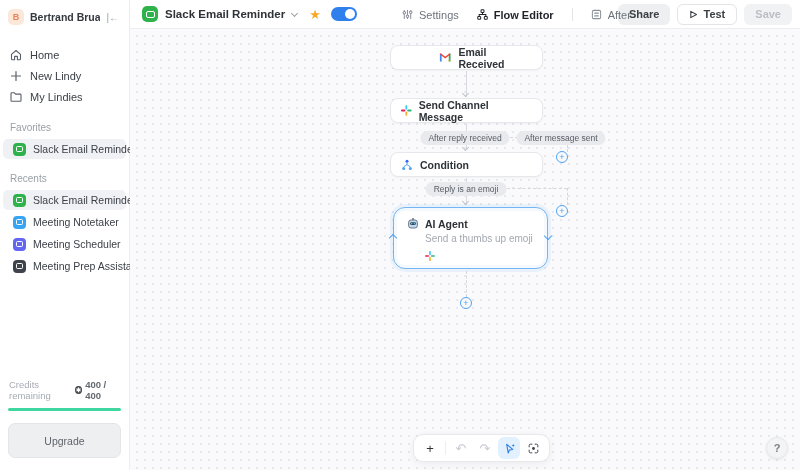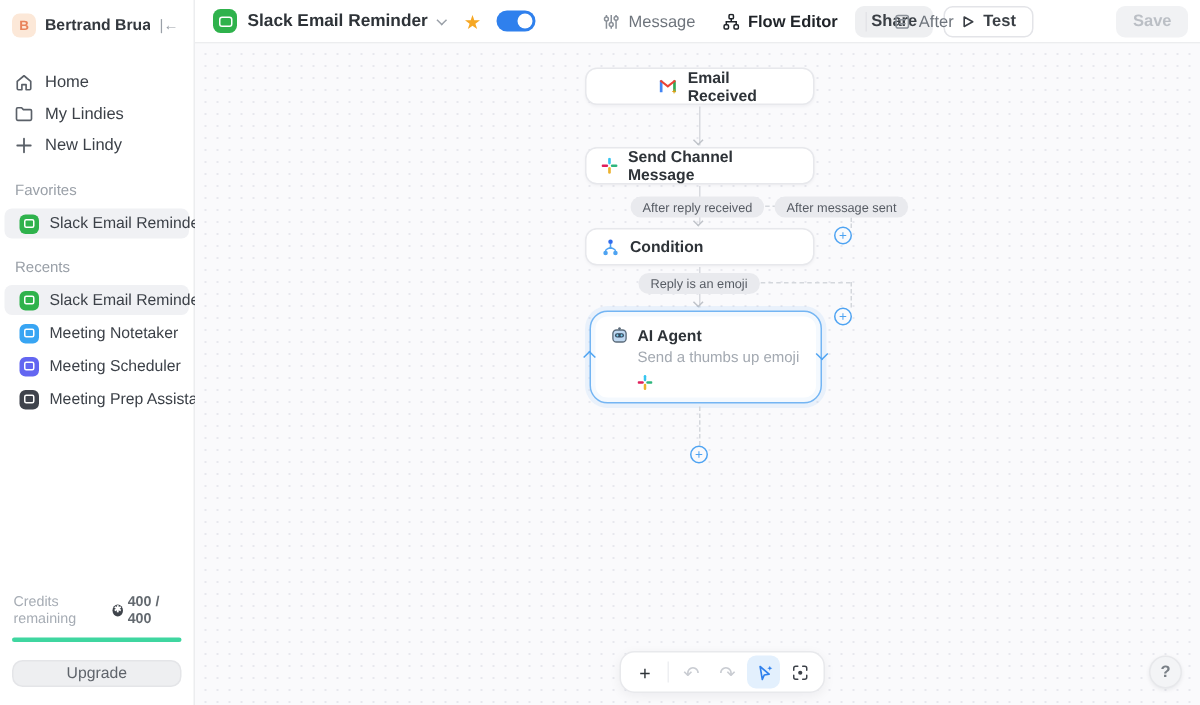--- a/index.html
+++ b/index.html
@@ -20,41 +20,41 @@
   .sec-label.recents { margin-top:13px; }
   .app-item { display:flex; align-items:center; gap:7px; height:20px; padding:0 10px; font-size:10.5px; color:#3C4148; cursor:pointer; margin:1px 3px; border-radius:5px; white-space:nowrap; }
   .app-item.selected { background:#F0F1F4; }
   .app-icon { width:13px; height:13px; border-radius:4px; flex:0 0 13px; display:flex; align-items:center; justify-content:center; }
   .app-icon .inner { width:7px; height:6px; border:1px solid #fff; border-radius:1.5px; background:transparent; }
   .sb-spacer { flex:1; }
   .credits-row { display:flex; align-items:center; justify-content:space-between; padding:0 9px; font-size:9.5px; color:#A6ACB4; }
   .credits-val { display:flex; align-items:center; gap:3px; color:#63696F; font-weight:600; font-size:9.5px; }
   .coin { width:8px; height:8px; border-radius:50%; background:#3F444B; color:#fff; font-size:6px; line-height:8px; text-align:center; display:inline-block; }
   .progress { height:3px; border-radius:3px; background:#3FD6A0; margin:7px 8px 12px 8px; }
-  .upgrade-btn { margin:0 8px 12px 8px; height:18px; border-radius:7px; background:#EEEFF1; border:1px solid #E4E5E8; color:#5F646B; font-size:10.5px; display:flex; align-items:center; justify-content:center; cursor:pointer; }
+  .upgrade-btn { margin:0 8px 12px 8px; height:35px; border-radius:7px; background:#EEEFF1; border:1px solid #E4E5E8; color:#5F646B; font-size:10.5px; display:flex; align-items:center; justify-content:center; cursor:pointer; }
 
   
   .main { flex:1; display:flex; flex-direction:column; position:relative; }
   .header { height:29px; background:#fff; border-bottom:1px solid #ECEDEF; display:flex; align-items:center; padding:0 8px 0 12px; position:relative; z-index:5; }
   .flow-icon-app { width:16px; height:16px; border-radius:5px; background:#2FB24C; display:flex; align-items:center; justify-content:center; }
   .flow-icon-app .inner { width:9px; height:7px; border:1.2px solid #fff; border-radius:2px; }
   .flow-title { font-size:11.5px; font-weight:700; color:#2E3338; margin-left:7px; }
   .chev-down { width:5px; height:5px; border-right:1.3px solid #9AA0A8; border-bottom:1.3px solid #9AA0A8; transform:rotate(45deg); margin:-2px 0 0 7px; cursor:pointer; }
   .star { color:#F6A723; font-size:13px; margin-left:12px; cursor:pointer; }
   .toggle { width:26px; height:14px; border-radius:8px; background:#2F80ED; margin-left:10px; position:relative; cursor:pointer; }
   .toggle .knob { position:absolute; right:2px; top:2px; width:10px; height:10px; border-radius:50%; background:#fff; }
   .header-center { position:absolute; left:272px; top:0; height:29px; display:flex; align-items:center; gap:18px; }
   .tab { display:flex; align-items:center; gap:6px; font-size:11px; color:#6E747C; cursor:pointer; }
   .tab.active { color:#1F2328; font-weight:700; }
   .vdiv { width:1px; height:13px; background:#E3E4E8; }
   .header-right { margin-left:auto; display:flex; align-items:center; gap:7px; }
   .btn { height:21px; border-radius:6px; font-size:11px; display:flex; align-items:center; gap:5px; padding:0 11px; cursor:pointer; }
   .btn.share { background:#EEEFF1; color:#3A3F45; font-weight:600; }
   .btn.test { background:#fff; border:1px solid #E3E4E8; color:#3A3F45; font-weight:600; }
-  .btn.save { background:#F1F2F4; color:#BBBFC5; font-weight:600; cursor:default;margin-left:48px; }
+  .btn.save { background:#F1F2F4; color:#BBBFC5; font-weight:600; cursor:default; }
 
   
   .canvas { flex:1; position:relative; background:#FAFAFC;
     background-image:radial-gradient(#E7E8EE 0.9px, transparent 0.9px);
     background-size:8px 8px; background-position:3px 3px; }
   .node { position:absolute; height:25px; width:153px; background:#fff; border:1px solid #E7E8EC; border-radius:8px; display:flex; align-items:center; gap:7px; padding:0 10px; font-size:10.5px; font-weight:600; color:#2E3338; box-shadow:0 1px 2px rgba(16,24,40,0.04); cursor:pointer; }
   .vline { position:absolute; width:1px; background:#D8DADF; }
   .dash-h { position:absolute; height:0; border-top:1px dashed #D4D7DC; }
   .dash-v { position:absolute; width:0; border-left:1px dashed #D4D7DC; }
   .arrowhead { position:absolute; width:5px; height:5px; border-right:1.4px solid #BFC3C9; border-bottom:1.4px solid #BFC3C9; transform:rotate(45deg); }
@@ -91,29 +91,29 @@
 
     <div class="nav">
       <div class="nav-item">
         <svg width="12" height="12" viewBox="0 0 12 12">
             <path d="M1.5 5.3 6 1.5l4.5 3.8V10a.8.8 0 0 1-.8.8H7.4V7.4H4.6v3.4H2.3a.8.8 0 0 1-.8-.8z" fill="none" stroke="#5A6068" stroke-width="1.1" stroke-linejoin="round"></path>
           </svg>
         <span>Home</span>
       </div>
       <div class="nav-item">
         <svg width="12" height="12" viewBox="0 0 12 12">
-            <path d="M1 2.6a.8.8 0 0 1 .8-.8h2.6l1.2 1.3h4.6a.8.8 0 0 1 .8.8v5.5a.8.8 0 0 1-.8.8H1.8a.8.8 0 0 1-.8-.8z" fill="none" stroke="#5A6068" stroke-width="1.1" stroke-linejoin="round"></path>
-          </svg>
-        <span>My Lindies</span>
+            <path d="M6 1.5v9M1.5 6h9" stroke="#5A6068" stroke-width="1.2" stroke-linecap="round"></path>
+          </svg>
+        <span>New Lindy</span>
       </div>
       <div class="nav-item">
         <svg width="12" height="12" viewBox="0 0 12 12">
-            <path d="M6 1.5v9M1.5 6h9" stroke="#5A6068" stroke-width="1.2" stroke-linecap="round"></path>
-          </svg>
-        <span>New Lindy</span>
+            <path d="M1 2.6a.8.8 0 0 1 .8-.8h2.6l1.2 1.3h4.6a.8.8 0 0 1 .8.8v5.5a.8.8 0 0 1-.8.8H1.8a.8.8 0 0 1-.8-.8z" fill="none" stroke="#5A6068" stroke-width="1.1" stroke-linejoin="round"></path>
+          </svg>
+        <span>My Lindies</span>
       </div>
     </div>
 
     <div class="sec-label">Favorites</div>
     <div class="app-item selected">
       <span class="app-icon" style="background:#2FB24C">
           <span class="inner"></span>
         </span>
       <span>Slack Email Reminder</span>
     </div>
@@ -170,21 +170,21 @@
         </span>
 
       <div class="header-center">
         <div class="tab">
           <svg width="11" height="11" viewBox="0 0 12 12">
               <path d="M2.5 1v10M6 1v10M9.5 1v10" stroke="#8A9098" stroke-width="1.1"></path>
               <circle cx="2.5" cy="4" r="1.4" fill="#fff" stroke="#8A9098" stroke-width="1.1"></circle>
               <circle cx="6" cy="8" r="1.4" fill="#fff" stroke="#8A9098" stroke-width="1.1"></circle>
               <circle cx="9.5" cy="3.5" r="1.4" fill="#fff" stroke="#8A9098" stroke-width="1.1"></circle>
             </svg>
-          <span>Message</span>
+          <span>Settings</span>
         </div>
         <div class="tab active">
           <svg width="11" height="11" viewBox="0 0 12 12">
               <rect x="4.4" y="0.8" width="3.2" height="3" rx="0.8" fill="none" stroke="#1F2328" stroke-width="1.1"></rect>
               <rect x="0.8" y="8.2" width="3.2" height="3" rx="0.8" fill="none" stroke="#1F2328" stroke-width="1.1"></rect>
               <rect x="8" y="8.2" width="3.2" height="3" rx="0.8" fill="none" stroke="#1F2328" stroke-width="1.1"></rect>
               <path d="M6 3.8v2.2M6 6H2.4v2.2M6 6h3.6v2.2" fill="none" stroke="#1F2328" stroke-width="1.1"></path>
             </svg>
           <span>Flow Editor</span>
         </div>

